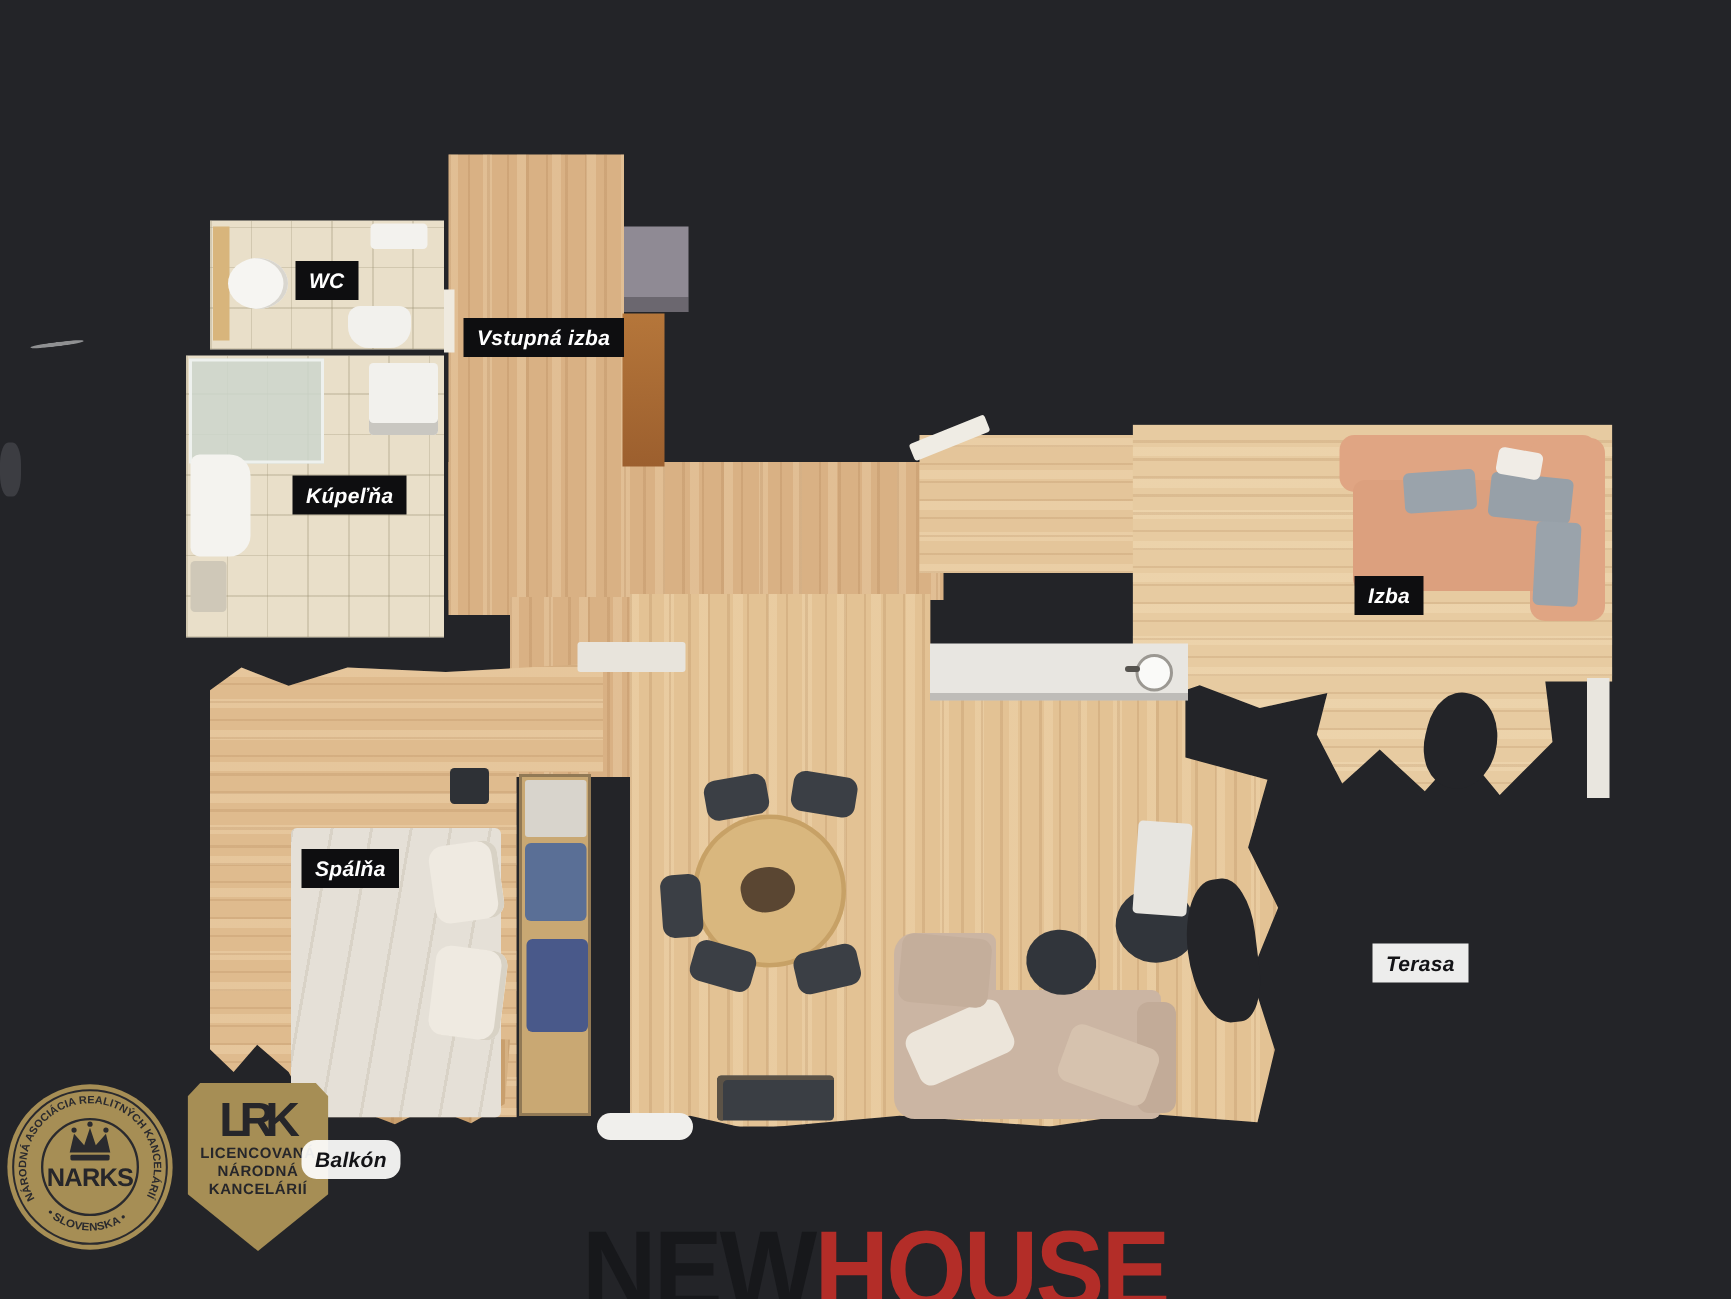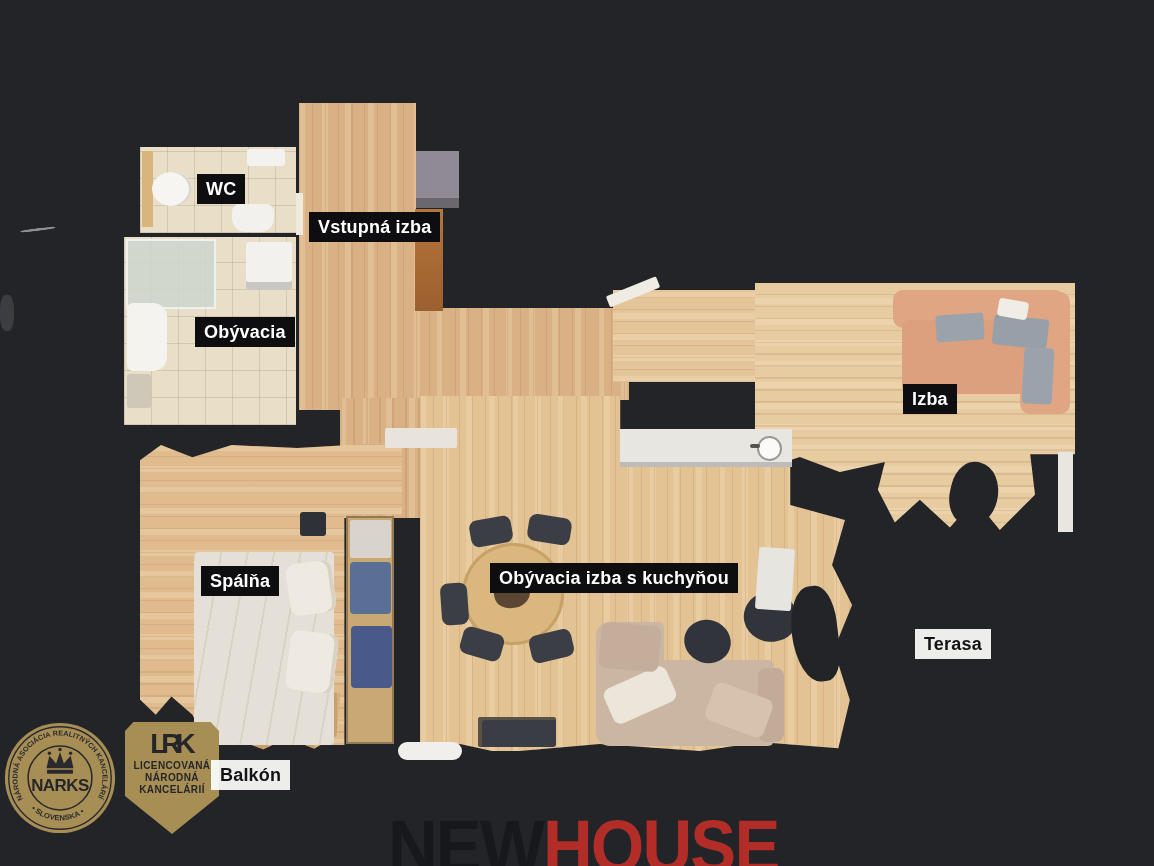--- a/index.html
+++ b/index.html
@@ -9,28 +9,28 @@
   .wood-v{background-color:#ddb98b;
     background-image:repeating-linear-gradient(90deg,rgba(150,100,55,.16) 0 1.5px,rgba(0,0,0,0) 1.5px 13px),
     repeating-linear-gradient(90deg,rgba(255,238,205,.22) 0 6px,rgba(0,0,0,0) 6px 23px);}
   .wood-h{background-color:#e4c59a;
     background-image:repeating-linear-gradient(0deg,rgba(150,100,55,.15) 0 1.5px,rgba(0,0,0,0) 1.5px 12px),
     repeating-linear-gradient(0deg,rgba(255,238,205,.22) 0 6px,rgba(0,0,0,0) 6px 21px);}
   .tile{background-color:#e9dfc9;
     background-image:repeating-linear-gradient(0deg,rgba(150,140,110,.28) 0 1px,rgba(0,0,0,0) 1px 27px),
     repeating-linear-gradient(90deg,rgba(150,140,110,.28) 0 1px,rgba(0,0,0,0) 1px 27px);}
   .furn{position:absolute;}
-  .label{position:absolute;z-index:5;font-weight:700;font-size:18px;line-height:1;
-         padding:6px 9px;white-space:nowrap;letter-spacing:.2px;}
+  .label{position:absolute;z-index:5;font-weight:700;font-size:14px;line-height:1;
+         padding:6px 9px;white-space:nowrap;letter-spacing:.2px;font-style:italic;}
   .label-dark{background:#0e0e10;color:#ffffff;}
   .label-light{background:rgba(253,253,252,.93);color:#131316;}
   .logo{position:absolute;z-index:6;}
   #lrk-shield{left:125px;top:722px;width:94px;height:112px;background:#a68e55;text-align:center;
     clip-path:polygon(9% 0,91% 0,100% 8%,100% 66%,50% 100%,0 66%,0 8%);color:#26262a;}
-  #lrk-abbr{font-weight:700;font-size:28px;letter-spacing:-6px;line-height:1;margin:8px 0 2px -4px;}
+  #lrk-abbr{font-weight:700;font-size:32px;letter-spacing:-6px;line-height:1;margin:8px 0 2px -4px;}
   .lrk-line{font-weight:700;font-size:10px;letter-spacing:.4px;line-height:12px;}
   #newhouse{left:388px;top:810px;font-weight:700;font-size:74px;line-height:1;
     letter-spacing:-2px;white-space:nowrap;transform:scale(.93,1);transform-origin:left top;}
   .blob{position:absolute;background:#232428;}
 </style>
 </head>
 <body>
 
 <div id="stage">
 
@@ -119,26 +119,25 @@
   <div class="furn" style="left:346px;top:516px;width:48px;height:228px;background:#c9a873;box-shadow:inset 0 0 0 2px rgba(40,35,28,.35);"></div>
   <div class="furn" style="left:350px;top:520px;width:41px;height:38px;background:#d8d4cc;border-radius:2px;"></div>
   <div class="furn" style="left:350px;top:562px;width:41px;height:52px;background:#5a6f96;border-radius:4px;"></div>
   <div class="furn" style="left:351px;top:626px;width:41px;height:62px;background:#49598a;border-radius:4px;"></div>
 
   <div class="furn" style="left:20px;top:228px;width:36px;height:0;border-top:3px solid #8f9092;border-radius:50%;transform:rotate(-7deg);"></div>
   <div class="furn" style="left:0px;top:295px;width:14px;height:36px;background:#3c3d42;border-radius:40%;"></div>
 
   <div class="label label-dark" style="left:197px;top:174px;">WC</div>
   <div class="label label-dark" style="left:309px;top:212px;">Vstupná izba</div>
-  <div class="label label-dark" style="left:195px;top:317px;">Obývacia</div>
+  <div class="label label-dark" style="left:195px;top:317px;">Kúpeľňa</div>
   <div class="label label-dark" style="left:903px;top:384px;">Izba</div>
   <div class="label label-dark" style="left:201px;top:566px;text-align:center;">Spálňa</div>
-  <div class="label label-dark" style="left:490px;top:563px;">Obývacia izba s kuchyňou</div>
   <div class="label label-light" style="left:915px;top:603px;margin-top:26px;">Terasa</div>
-  <div class="label label-light" style="left:211px;top:760px;z-index:7;">Balkón</div>
+  <div class="label label-light" style="left:201px;top:760px;z-index:7;border-radius:10px;">Balkón</div>
 
   <svg class="logo" style="left:2px;top:720px;" width="116" height="116" viewBox="0 0 120 120">
     <circle cx="60" cy="60" r="57" fill="#a68e55"></circle>
     <circle cx="60" cy="60" r="53" fill="none" stroke="#2a2a2e" stroke-width="1.4"></circle>
     <circle cx="60" cy="60" r="33" fill="none" stroke="#2a2a2e" stroke-width="1.6"></circle>
     <defs>
       <path id="arcTop" d="M 21.9,82 A 44,44 0 1 1 98.1,82" fill="none"></path>
       <path id="arcBottom" d="M 30,92 A 44,44 0 0 0 90,92" fill="none"></path>
     </defs>
     <text font-size="7.4" font-weight="bold" fill="#2a2a2e" font-family="Liberation Sans, sans-serif">

